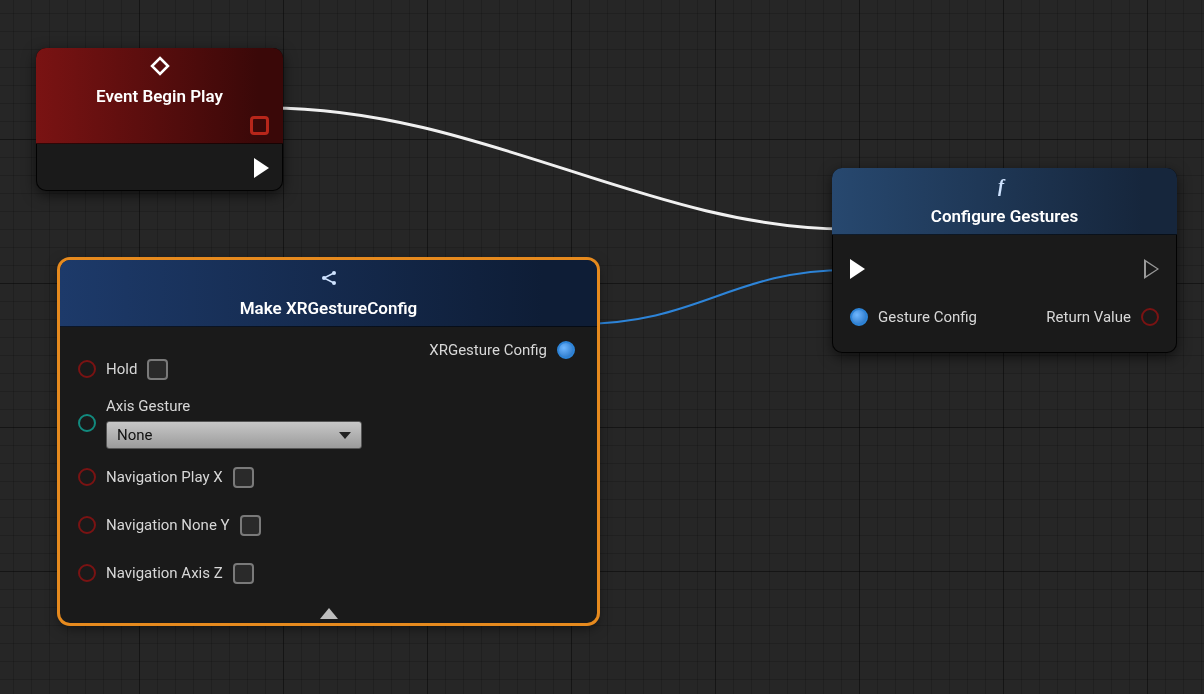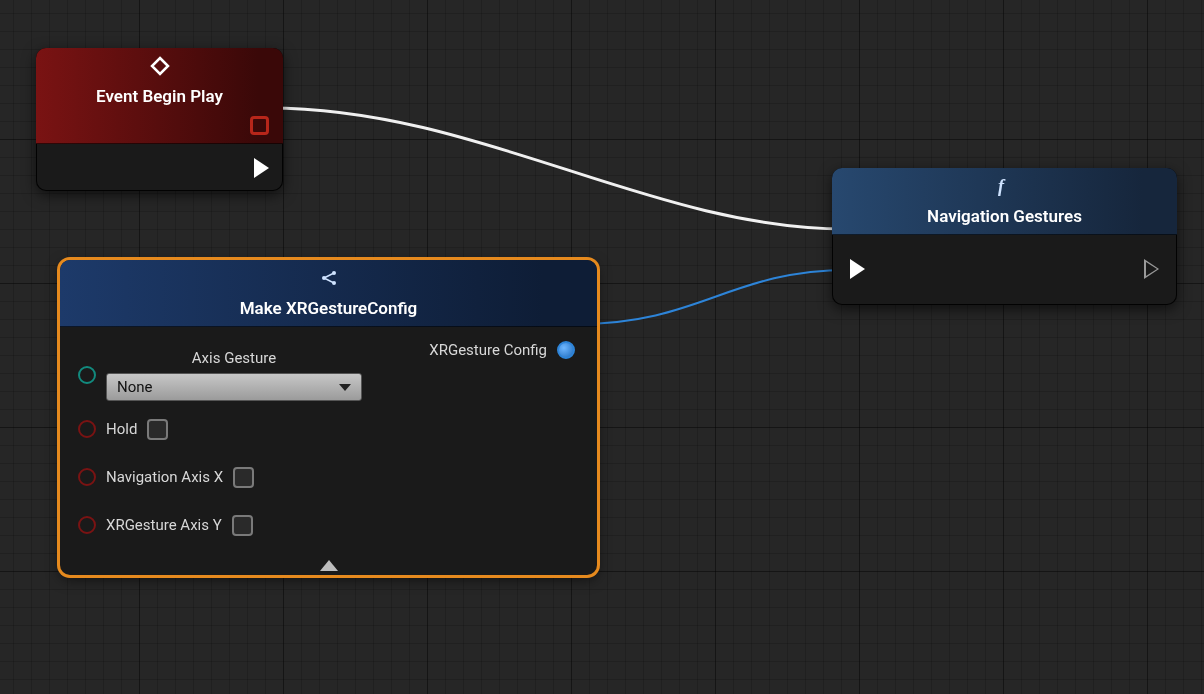--- a/index.html
+++ b/index.html
@@ -43,21 +43,20 @@
     background: linear-gradient(to right, #27486f, #16263c 90%);
   }
 
   
   .node-make { left: 60px; top: 260px; width: 537px; }
   .node-make .title {
     background: linear-gradient(to right, #1d3a6a, #0e1d36 90%);
   }
   .node-make {
     box-shadow: 0 0 0 3px #e68a1e, 0 4px 14px rgba(0,0,0,0.6);
-    text-align: center;
   }
 
   .title {
     display: flex;
     align-items: center;
     gap: 10px;
     padding: 8px 14px 8px 14px;
     border-radius: 10px 10px 0 0;
     color: #fff;
     font-weight: 600;
@@ -236,29 +235,39 @@
   </div>
 </div>
 
 <div class="node node-config">
   <div class="title">
     <span class="title-icon">
       <svg viewBox="0 0 20 20">
           <text x="3" y="16" font-family="Georgia,serif" font-style="italic" font-size="18" fill="#cfe3ff">f</text>
         </svg>
     </span>
-    <span>Navigation Gestures</span>
+    <span>Configure Gestures</span>
   </div>
   <div class="body">
     <div class="row io">
       <div class="left">
         <div class="exec-arrow"></div>
       </div>
       <div class="right">
         <div class="exec-arrow hollow"></div>
+      </div>
+    </div>
+    <div class="row io gap8">
+      <div class="left">
+        <span class="pin filled-blue"></span>
+        <span class="pin-label">Gesture Config</span>
+      </div>
+      <div class="right">
+        <span class="pin-label">Return Value</span>
+        <span class="pin hollow-red"></span>
       </div>
     </div>
   </div>
 </div>
 
 <div class="node node-make">
   <div class="title">
     <span class="title-icon">
       <svg viewBox="0 0 20 20">
         <circle cx="5" cy="10" r="2" fill="#cfe3ff"></circle>
@@ -270,45 +279,50 @@
     <span>Make XRGestureConfig</span>
   </div>
   <div class="body" style="padding-bottom:30px;">
 
     <div class="right-col">
       <span class="pin-label">XRGesture Config</span>
       <span class="pin filled-blue"></span>
     </div>
 
 
+    <div class="row gap8">
+      <span class="pin hollow-red"></span>
+      <span class="pin-label">Hold</span>
+      <span class="checkbox"></span>
+    </div>
+
     <div class="row gap8" style="align-items:center;">
       <span class="pin hollow-teal"></span>
       <div class="axis-col">
         <span class="axis-label">Axis Gesture</span>
         <div class="dropdown">
           <span>None</span>
           <span class="caret"></span>
         </div>
       </div>
     </div>
 
     <div class="row gap8">
       <span class="pin hollow-red"></span>
-      <span class="pin-label">Hold</span>
+      <span class="pin-label">Navigation Play X</span>
       <span class="checkbox"></span>
     </div>
 
     <div class="row gap8">
       <span class="pin hollow-red"></span>
-      <span class="pin-label">Navigation Axis X</span>
+      <span class="pin-label">Navigation None Y</span>
       <span class="checkbox"></span>
     </div>
 
     <div class="row gap8">
       <span class="pin hollow-red"></span>
-      <span class="pin-label">XRGesture Axis Y</span>
+      <span class="pin-label">Navigation Axis Z</span>
       <span class="checkbox"></span>
     </div>
 
-
     <div class="expand-tri"></div>
   </div>
 </div>
 
 </body></html>

